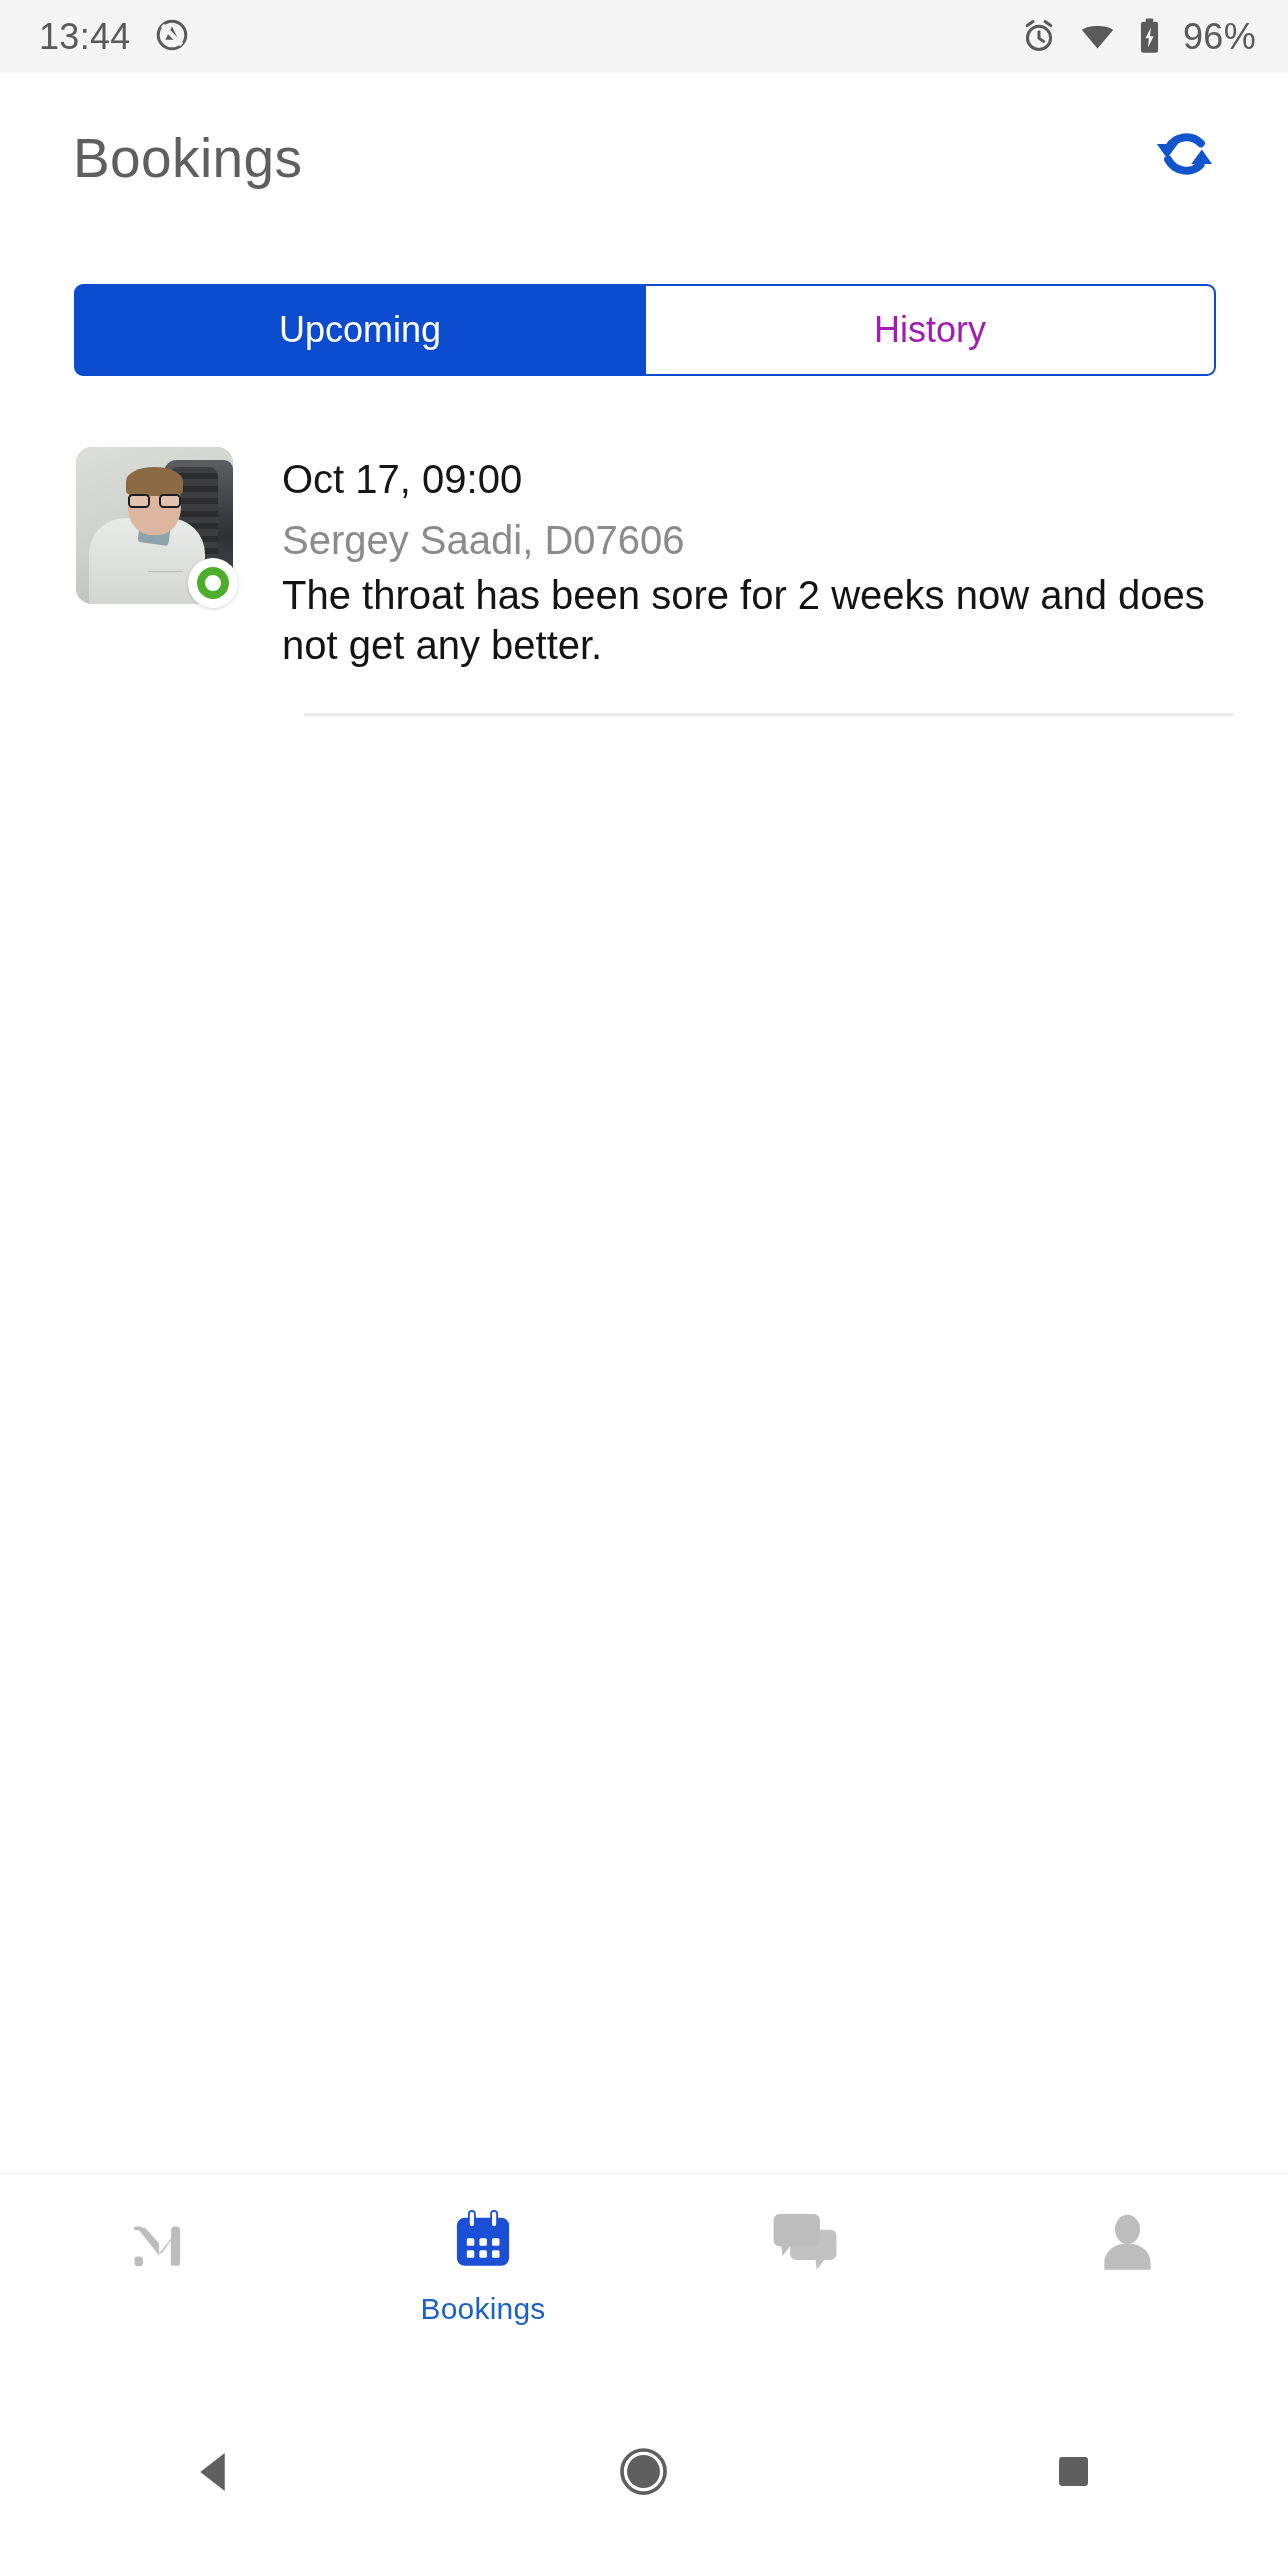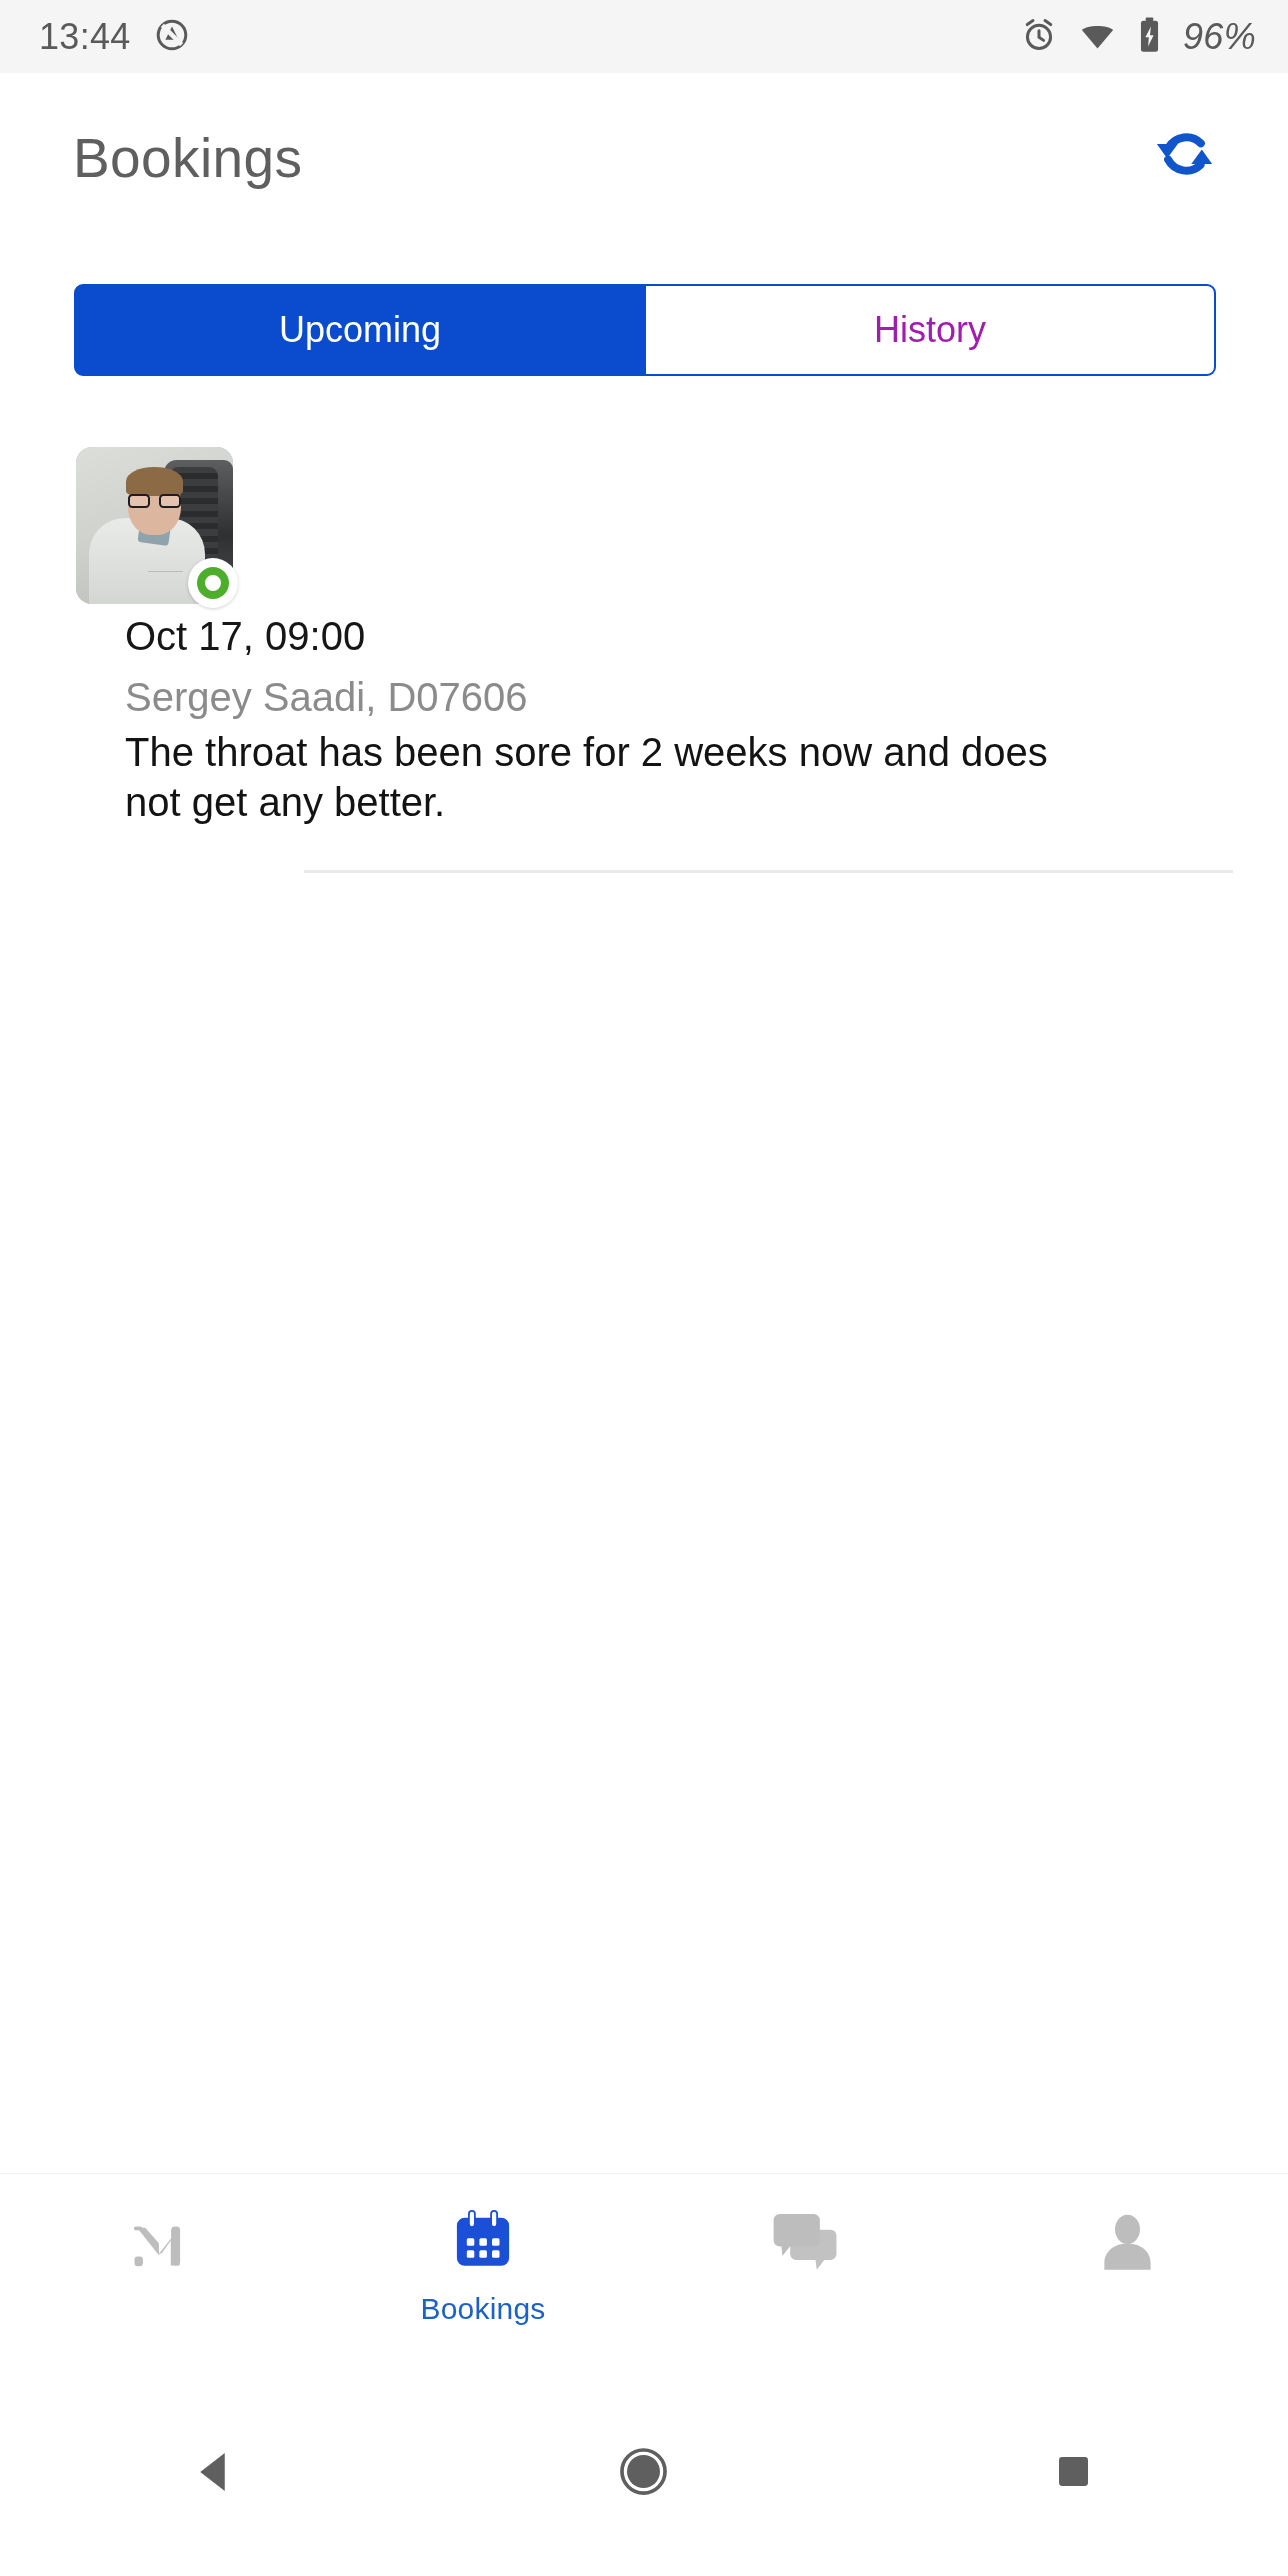--- a/index.html
+++ b/index.html
@@ -15,21 +15,21 @@
   
   .status-bar{
     position:absolute; top:0; left:0; width:1288px; height:73px;
     background:#f5f5f5;
     display:flex; align-items:center; justify-content:space-between;
     padding:0 32px 0 39px;
     gap:8px;
   }
   .status-left{ display:flex; align-items:center; gap:23px; }
   .status-time{ font-size:36px; color:#5a5a5a; letter-spacing:0.3px; }
-  .status-right{ display:flex; align-items:flex-start; gap:19.7px;font-style:italic; }
+  .status-right{ display:flex; align-items:flex-end; gap:19.7px; }
   .status-battery-text{ font-size:36px; color:#5a5a5a; letter-spacing:0.3px; }
   .sb-icon{ display:block; }
 
   
   .app-bar{
     position:absolute; top:73px; left:0; width:1288px; height:170px;
     background:#ffffff; display:flex; align-items:center;
     justify-content:space-between; padding:0 55px 0 73px;
   }
   .app-title{ font-size:55px; color:#5f5f5f; letter-spacing:0.4px; }
@@ -55,21 +55,21 @@
   }
   .tab-right{
     background:#ffffff; color:#a21caf;
     border:2.7px solid #0a4ccd; border-left:none;
     border-radius:0 9px 9px 0;
   }
 
   
   .list{ position:absolute; top:447px; left:0; width:1288px; }
   .booking-row{
-    display:flex; padding:0 55px 0 76px; cursor:pointer;flex-direction:column;
+    display:flex; padding:0 55px 0 76px; cursor:pointer;
   }
   .avatar-wrap{ position:relative; width:157px; height:157px; flex:none; }
   .avatar{
     width:157px; height:157px; border-radius:16px; overflow:hidden;
     background:#b9bcb8; position:relative;
   }
   
   .ph-bg{ position:absolute; inset:0; background:linear-gradient(160deg,#dcded9 0%,#cfd2cd 45%,#b6b9b4 100%); }
   .ph-chair{ position:absolute; right:0; top:8%; width:44%; height:80%;
              background:linear-gradient(180deg,#5c5e60 0%,#2e3032 60%,#454749 100%);

